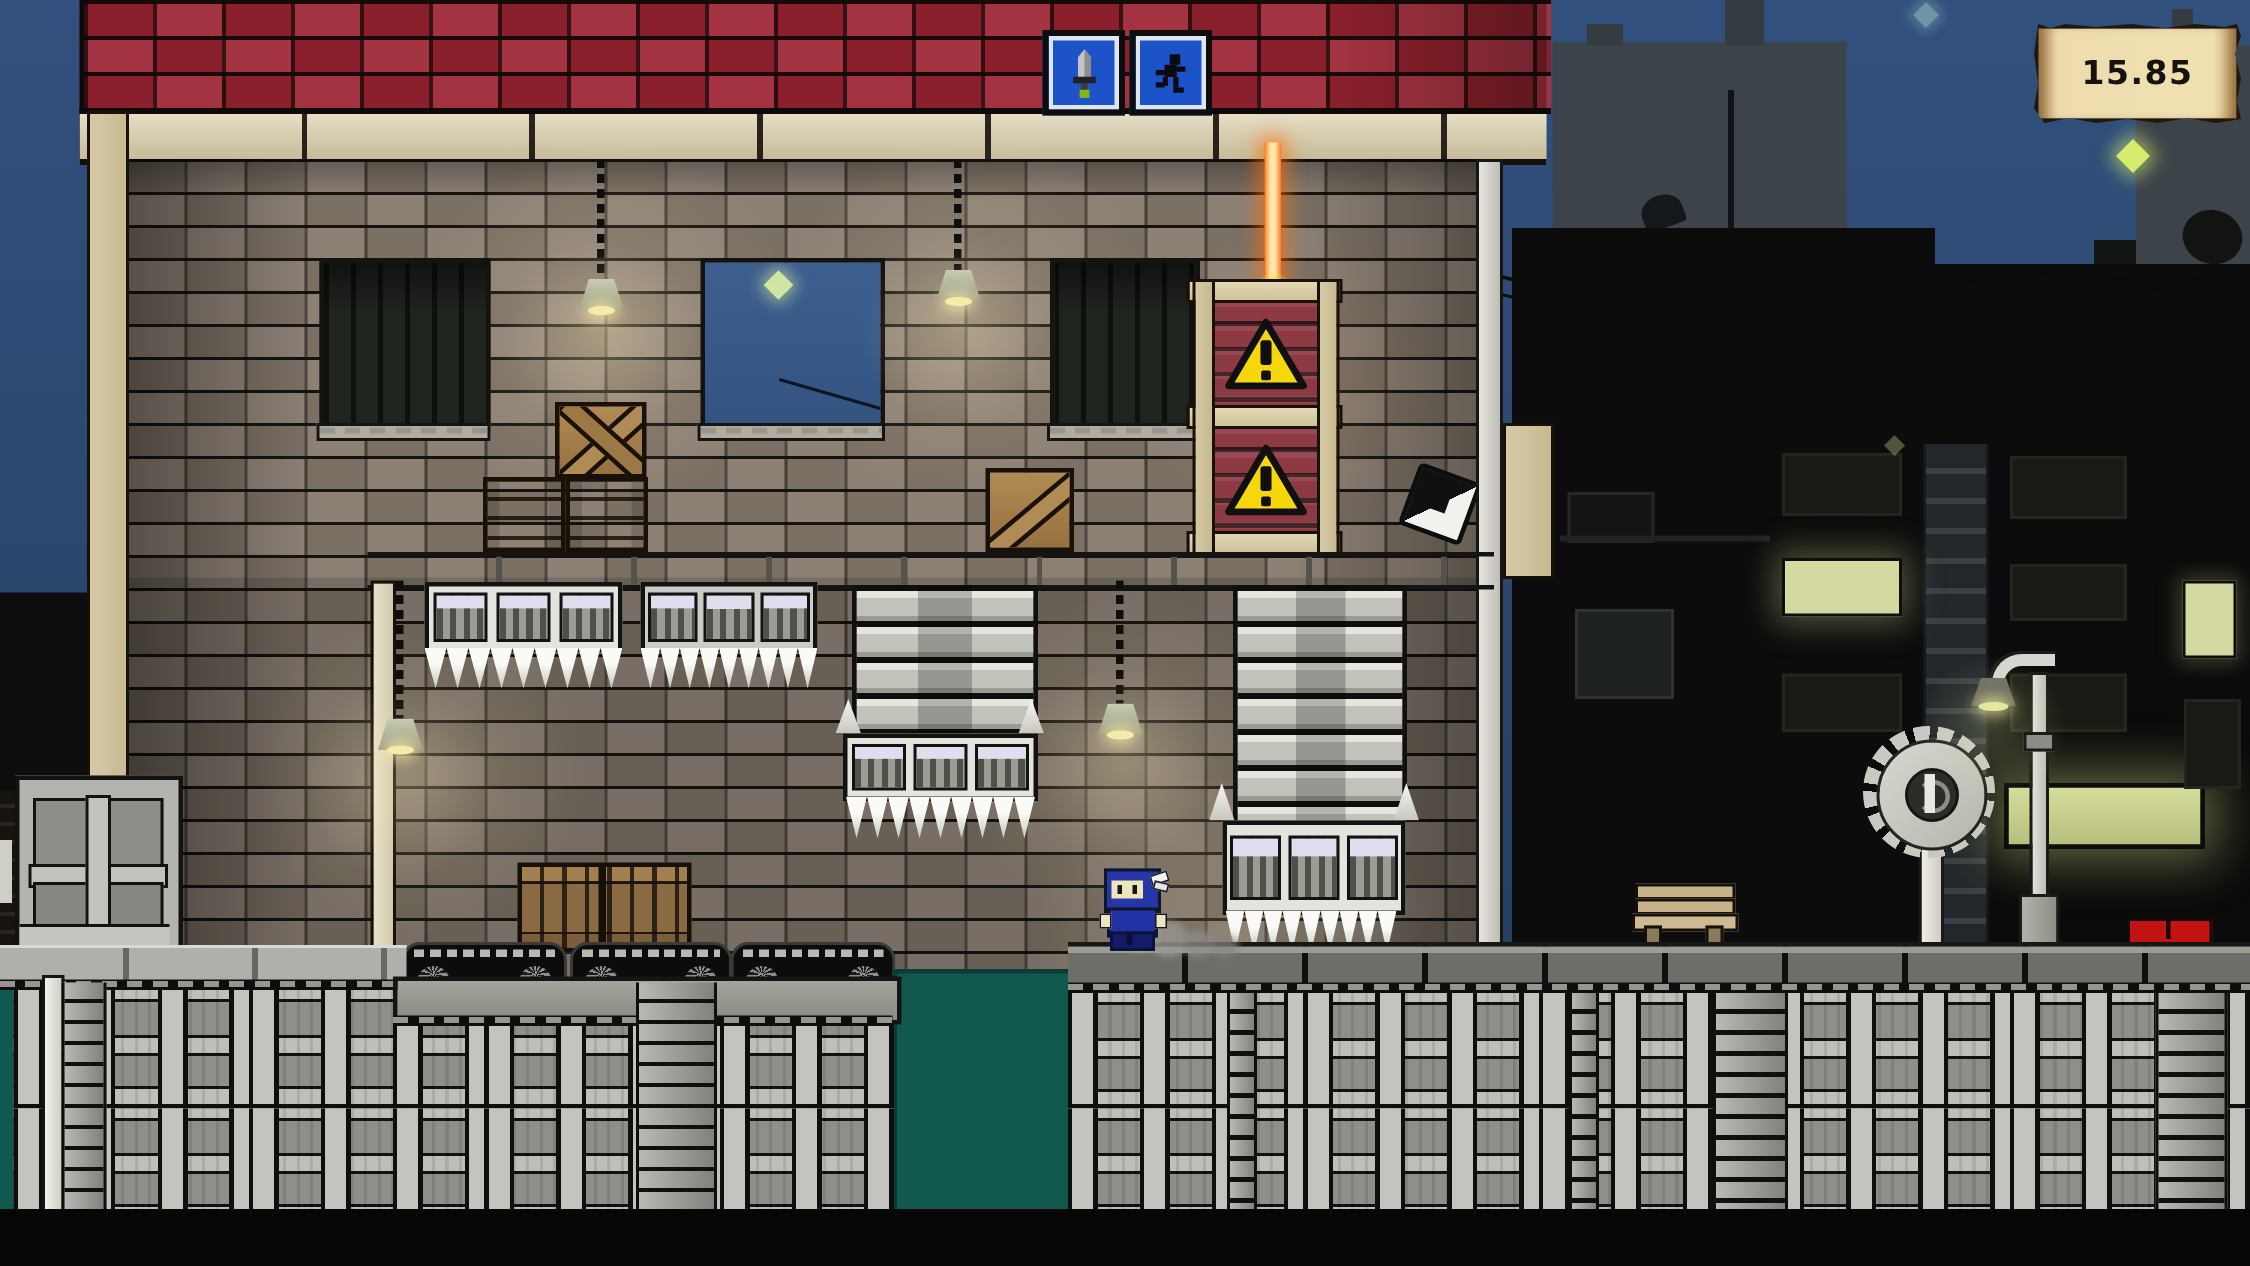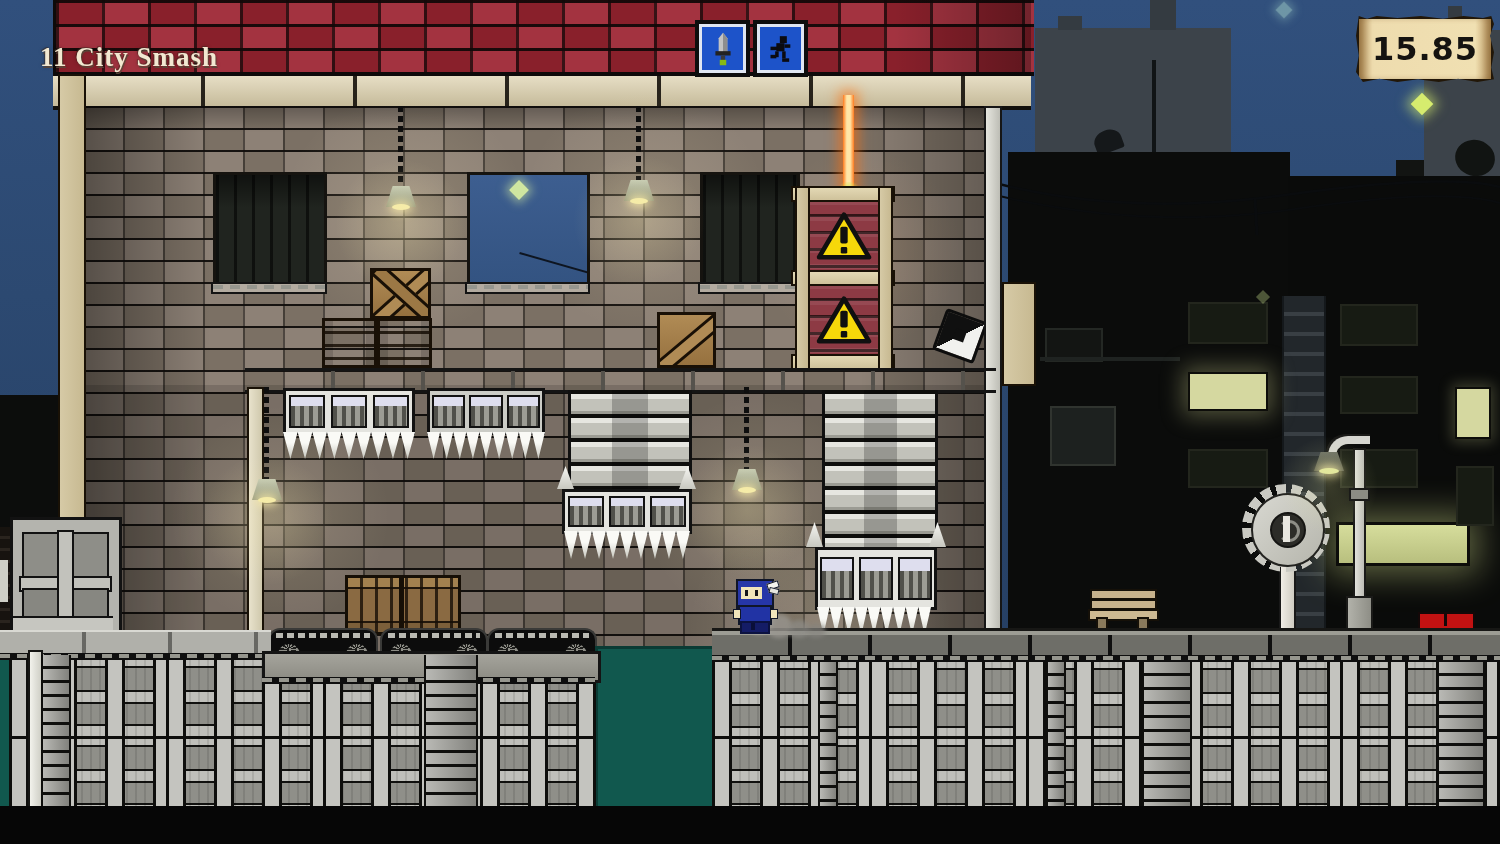--- a/index.html
+++ b/index.html
@@ -92,21 +92,21 @@
   .darkwin{background:#171b13;border:2px solid #23261d;}
 
   .particle{transform:rotate(45deg);}
 
   #title{font-family:"Liberation Serif",serif;font-weight:bold;font-size:27px;color:#f2e8d1;letter-spacing:1px;
     text-shadow:1px 2px 0 rgba(90,70,55,.9),-1px -1px 0 rgba(60,40,30,.5),0 0 4px rgba(0,0,0,.35);}
   #plaque{background:linear-gradient(90deg,#c9a76f 0,#eedcae 10%,#f0e0b2 88%,#c9a76f 100%);
     border:3px solid #221708;display:flex;align-items:center;justify-content:center;
     clip-path:polygon(2% 0,8% 4%,15% 0,30% 3%,47% 0,63% 4%,78% 0,92% 3%,98% 0,100% 12%,97% 30%,100% 55%,98% 78%,100% 96%,88% 100%,74% 95%,60% 100%,45% 96%,30% 100%,17% 95%,5% 100%,0 85%,2% 60%,0 30%);
     box-shadow:inset 10px 0 8px -5px rgba(110,75,30,.6),inset -10px 0 8px -5px rgba(110,75,30,.6);}
-  #plaque span{font-family:"DejaVu Sans",sans-serif;font-weight:bold;font-size:32px;color:#151310;letter-spacing:1px;}
+  #plaque span{font-family:"DejaVu Sans",sans-serif;font-weight:bold;font-size:22px;color:#151310;letter-spacing:1px;}
   .signpanel{background:#1d53c9;border:4px solid #0d0d0d;box-shadow:inset 0 0 0 3px #dfe6f2;display:flex;align-items:center;justify-content:center;}
 </style>
 </head>
 <body>
 
 <div id="stage">
 
   <div class="abs" style="left:1035px;top:28px;width:196px;height:340px;background:#3c434a;"></div>
   <div class="abs" style="left:1058px;top:16px;width:24px;height:14px;background:#343b41;"></div>
   <div class="abs" style="left:1150px;top:0;width:26px;height:30px;background:#343b41;"></div>
@@ -389,18 +389,17 @@
     <div class="abs" style="left:22px;top:11px;width:3px;height:6px;background:#15151a;"></div>
     <div class="abs" style="left:34px;top:3px;width:10px;height:5px;background:#f4f4ef;border:1px solid #101628;transform:rotate(-18deg);"></div>
     <div class="abs" style="left:36px;top:9px;width:8px;height:4px;background:#e6e6df;border:1px solid #101628;transform:rotate(14deg);"></div>
     <div class="abs" style="left:5px;top:26px;width:30px;height:16px;background:#2133a4;border:2px solid #101628;"></div>
     <div class="abs" style="left:0;top:30px;width:6px;height:8px;background:#f0e4bb;border:1px solid #101628;"></div>
     <div class="abs" style="left:37px;top:30px;width:6px;height:8px;background:#f0e4bb;border:1px solid #101628;"></div>
     <div class="abs" style="left:7px;top:42px;width:26px;height:9px;background:#141c66;border:2px solid #0c1240;"></div>
     <div class="abs" style="left:18px;top:44px;width:4px;height:7px;background:#0a0f3a;"></div>
   </div>
 
-  <div id="title" class="abs" style="left:40px;top:42px;">11 City Smash</div>
   <div id="plaque" class="abs" style="left:1356px;top:16px;width:132px;height:60px;">
     <span>15.85</span>
   </div>
 
 </div>
 
 </body></html>

